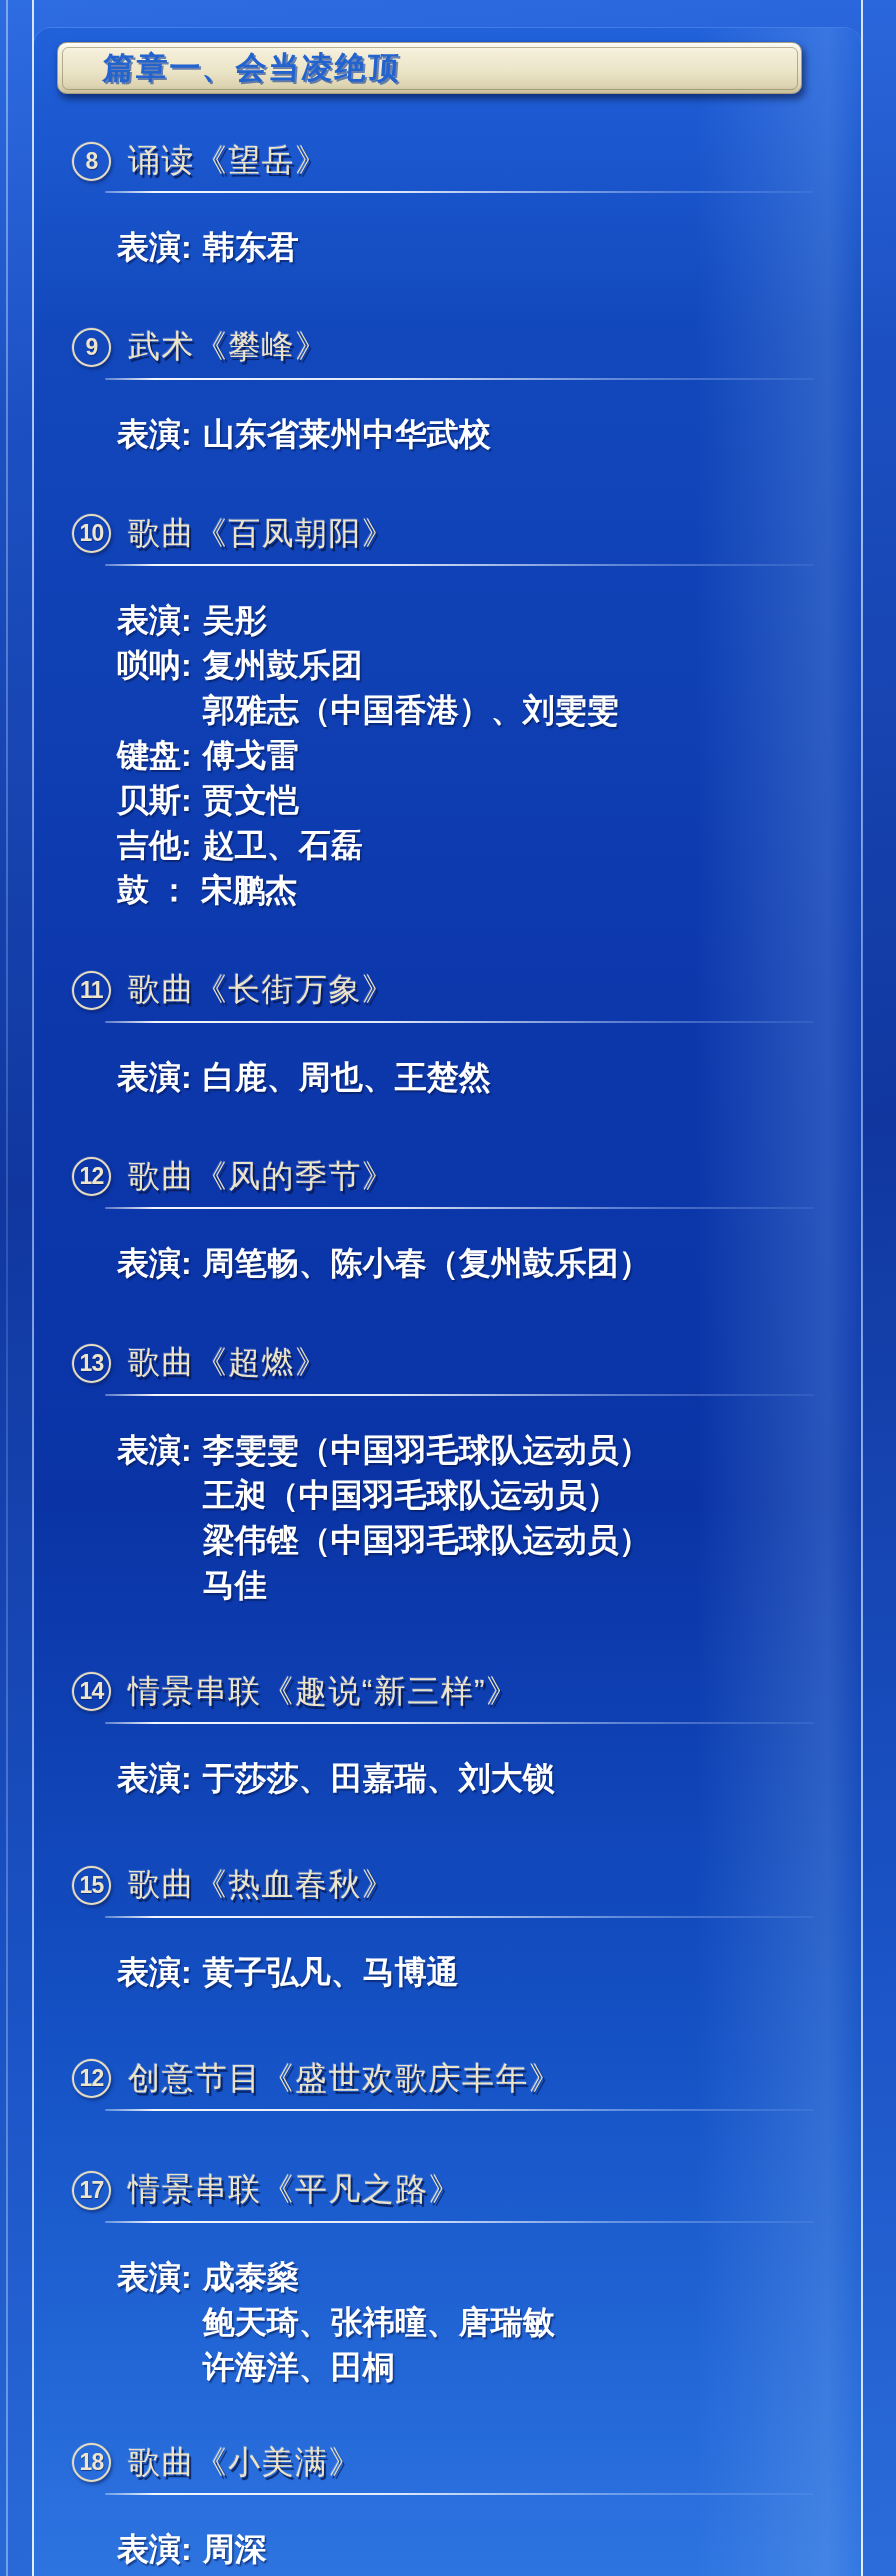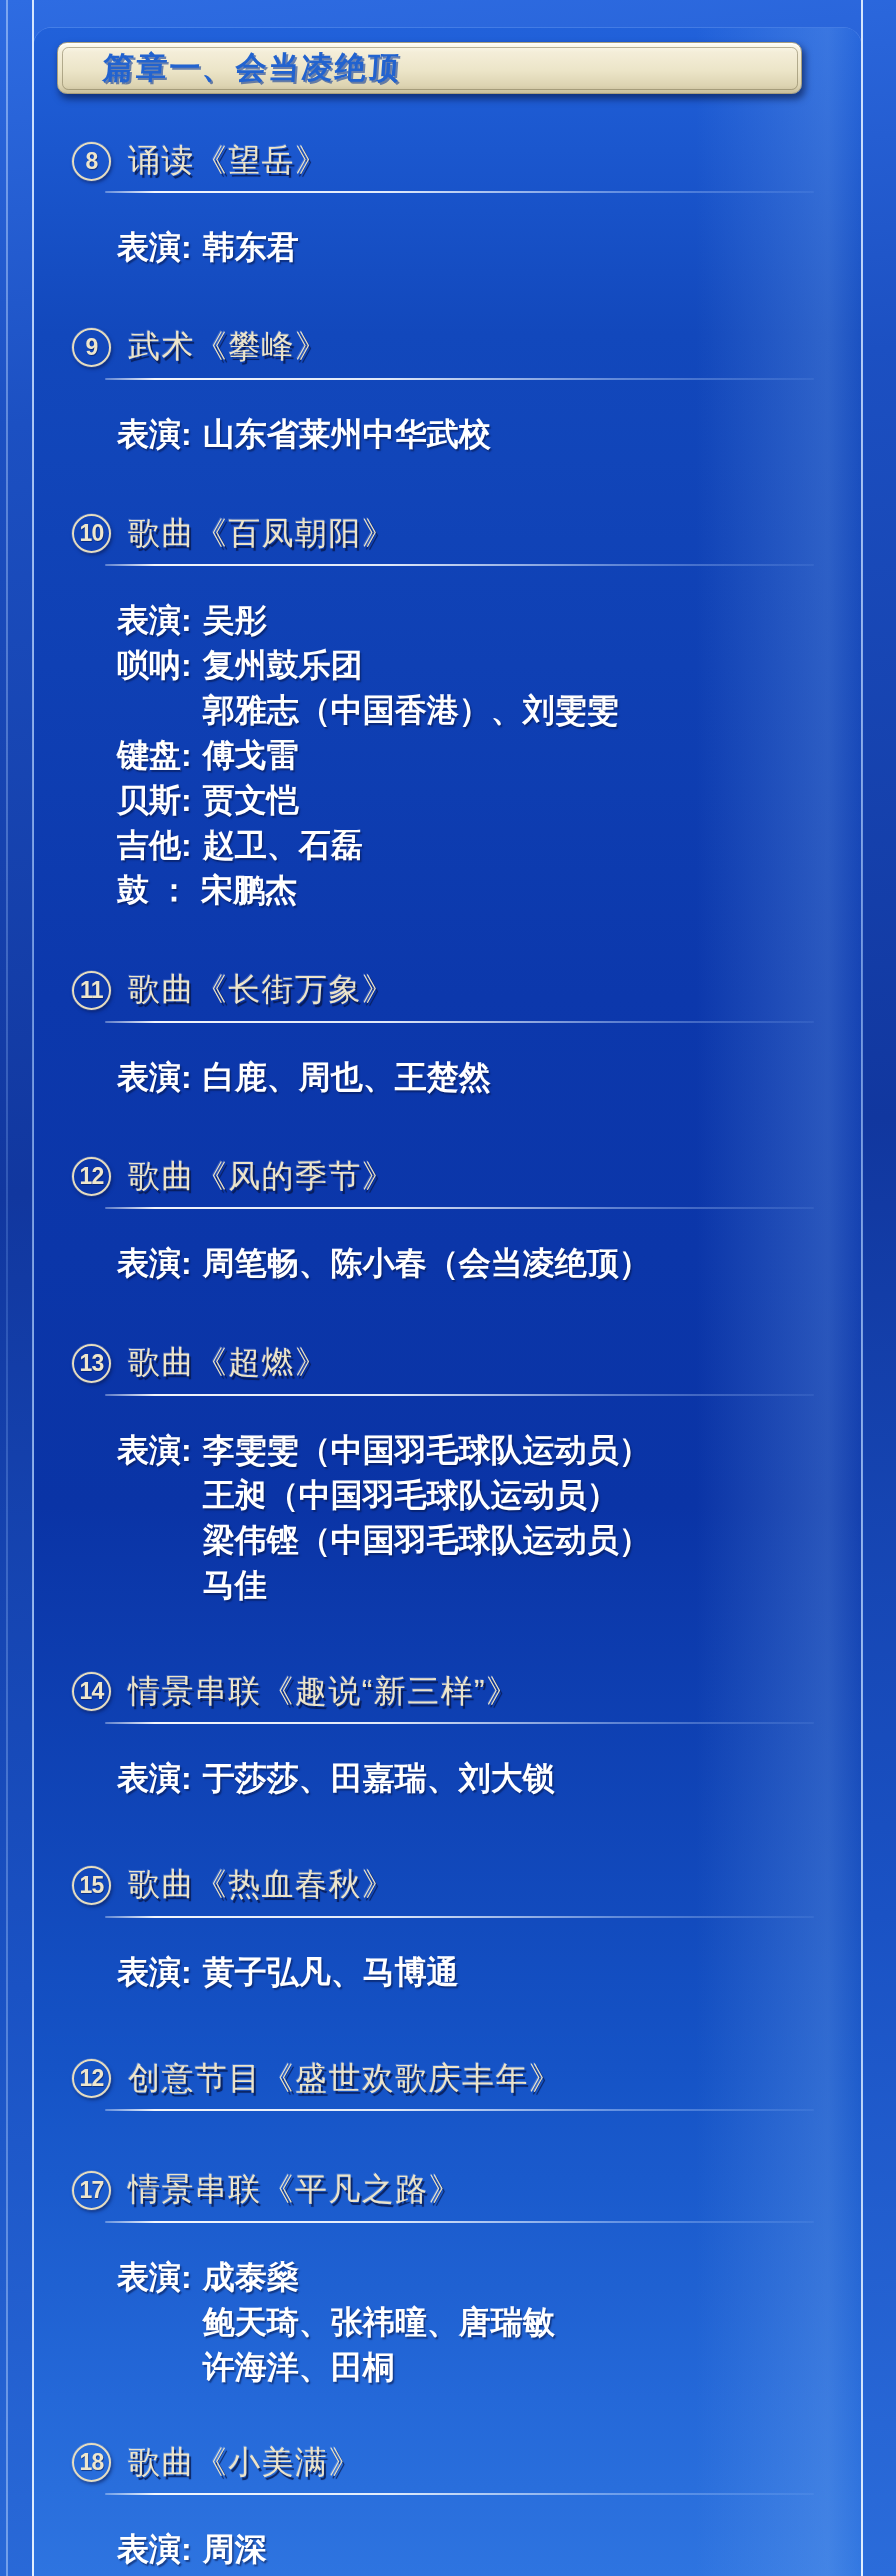--- a/index.html
+++ b/index.html
@@ -198,21 +198,21 @@
   <section class="program">
     <div class="head">
       <span class="num">12</span>
       <h2 class="title">歌曲《风的季节》</h2>
     </div>
     <div class="rule"></div>
     <div class="credits">
   <div class="credit">
     <span class="role">表演:</span>
     <div class="names">
-                <div class="name-line">周笔畅、陈小春（会当凌绝顶）</div>
+                <div class="name-line">周笔畅、陈小春（复州鼓乐团）</div>
               </div>
   </div>
 </div>
   </section>
 
   <section class="program">
     <div class="head">
       <span class="num">13</span>
       <h2 class="title">歌曲《超燃》</h2>
     </div>

